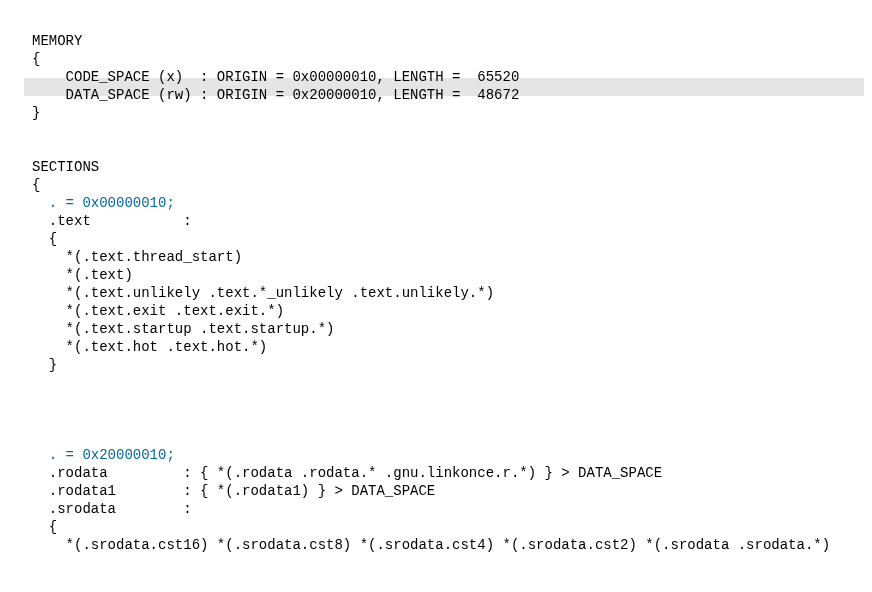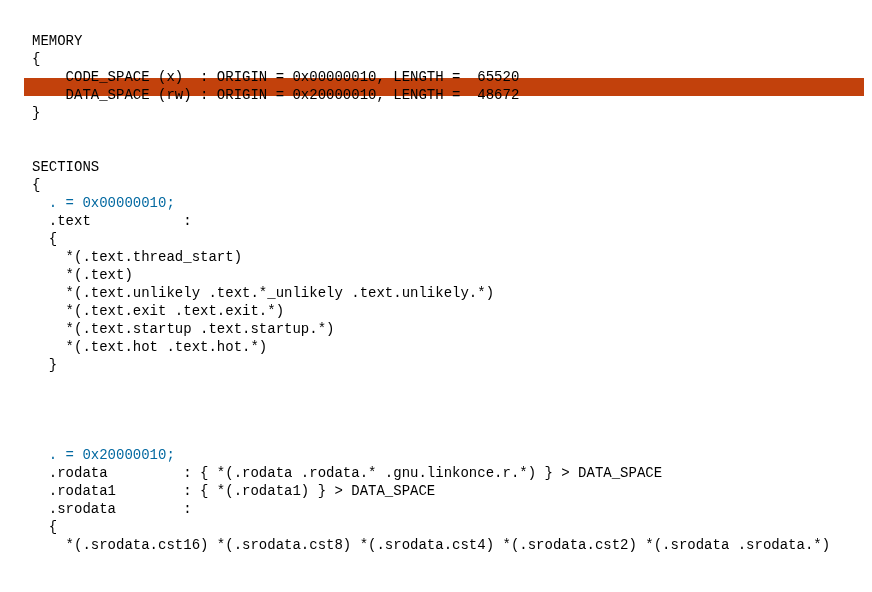--- a/index.html
+++ b/index.html
@@ -8,18 +8,18 @@
     font-size: 14px;
     line-height: 18px;
     color: #000;
     background: #fff;
     white-space: pre;
     width: 872px;
     height: 592px;
     overflow: hidden;
   }
   .line { display: block; height: 18px; }
-  .hl { background: #c2410c; }
+  .hl { background: #e5e5e5; }
   .blue { color: #0369a1; }
 </style>
 </head>
 <body><div id="code"><span class="line">MEMORY</span><span class="line">{</span><span class="line">    CODE_SPACE (x)  : ORIGIN = 0x00000010, LENGTH =  65520</span><span class="line hl">    DATA_SPACE (rw) : ORIGIN = 0x20000010, LENGTH =  48672</span><span class="line">}</span><span class="line"></span><span class="line"></span><span class="line">SECTIONS</span><span class="line">{</span><span class="line blue">  . = 0x00000010;</span><span class="line">  .text           :</span><span class="line">  {</span><span class="line">    *(.text.thread_start)</span><span class="line">    *(.text)</span><span class="line">    *(.text.unlikely .text.*_unlikely .text.unlikely.*)</span><span class="line">    *(.text.exit .text.exit.*)</span><span class="line">    *(.text.startup .text.startup.*)</span><span class="line">    *(.text.hot .text.hot.*)</span><span class="line">  }</span><span class="line"></span><span class="line"></span><span class="line"></span><span class="line"></span><span class="line blue">  . = 0x20000010;</span><span class="line">  .rodata         : { *(.rodata .rodata.* .gnu.linkonce.r.*) } &gt; DATA_SPACE</span><span class="line">  .rodata1        : { *(.rodata1) } &gt; DATA_SPACE</span><span class="line">  .srodata        :</span><span class="line">  {</span><span class="line">    *(.srodata.cst16) *(.srodata.cst8) *(.srodata.cst4) *(.srodata.cst2) *(.srodata .srodata.*)</span></div>
 
 
 </body></html>

